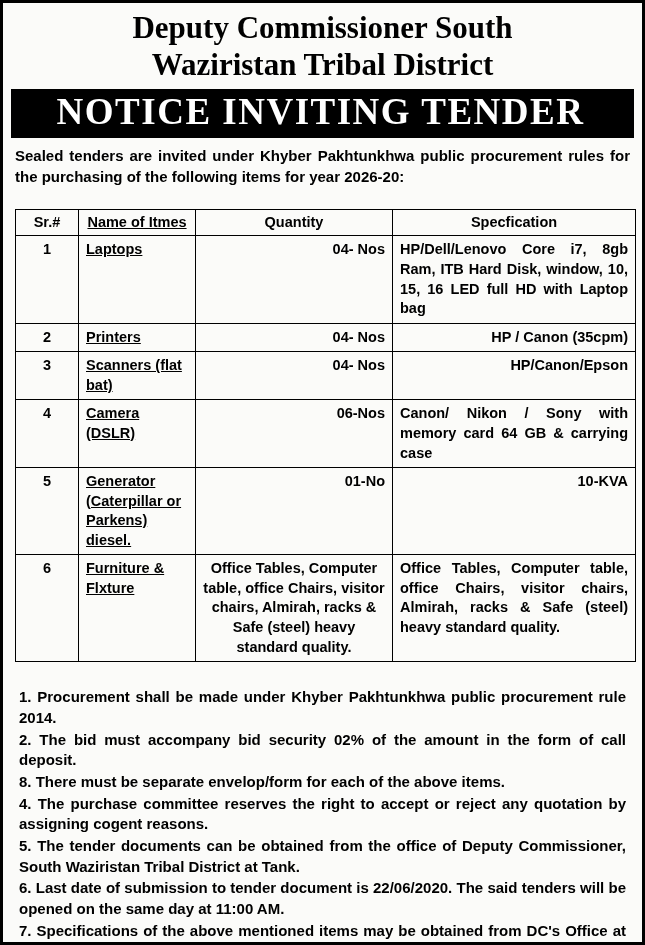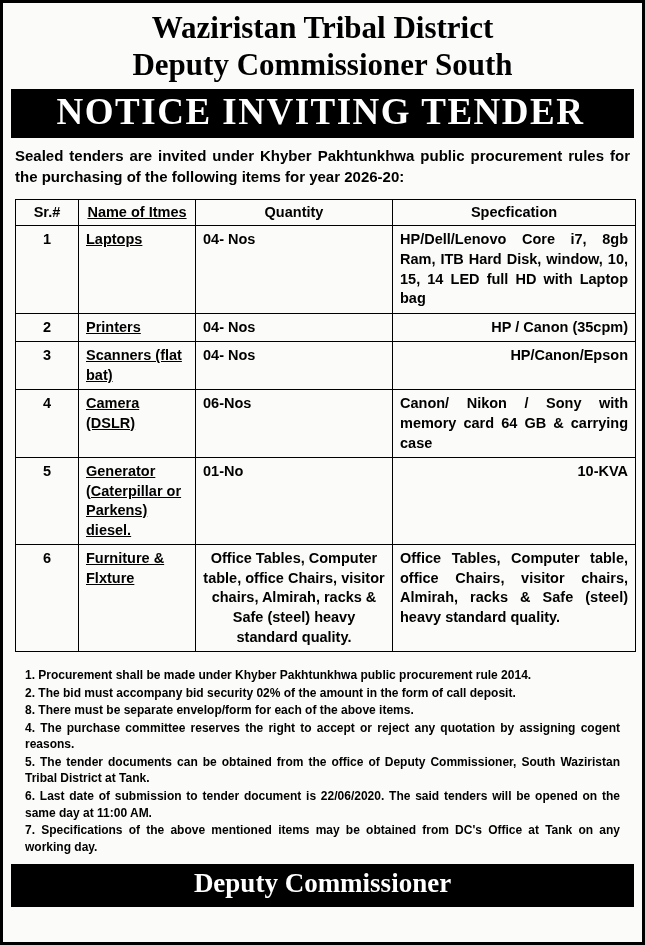--- a/index.html
+++ b/index.html
@@ -18,73 +18,73 @@
     margin:2px 8px 6px 8px;background:#000;color:#fff;
     font-family:"Liberation Serif",serif;font-weight:bold;
     font-size:37px;letter-spacing:1.5px;text-align:center;
     padding:1px 4px 5px 0;
   }
   .intro{
     margin:2px 12px 4px 12px;font-size:15px;font-weight:bold;
     text-align:justify;line-height:1.35;
   }
   table.tender{
-    border-collapse:collapse;margin:8px 12px;width:621px;
+    border-collapse:collapse;margin:18px 12px;width:621px;
     font-size:14.5px;font-weight:bold;padding-left:36px;
   }
   table.tender th, table.tender td{
     border:1.6px solid #000;padding:4px 7px;vertical-align:top;line-height:1.35;
   }
   table.tender th{text-align:center;vertical-align:middle;padding:3px 4px;}
   .col-sr{width:48px;text-align:center;}
   .col-name{width:102px;text-align:left;text-decoration:underline;}
-  .col-qty{width:182px;text-align:left;}
+  .col-qty{width:182px;text-align:right;}
   .col-spec{text-align:right;}
   td.just{text-align:justify;}
   td.qty-long{text-align:center;}
   .notes{margin:6px 12px 4px 12px;}
   .notes p{
-    margin:1px 10px;font-size:12px;font-weight:bold;
+    margin:1px 4px;font-size:15px;font-weight:bold;
     text-align:justify;line-height:1.38;
   }
   .footer-banner{
     margin:4px 8px 2px 8px;background:#000;color:#fff;
     font-family:"Liberation Serif",serif;font-weight:bold;
     font-size:27px;line-height:1.25;text-align:center;padding:3px 0 6px 0;
   }
 </style>
 </head>
 <body>
 
 <div class="page">
 
   <div class="title">
+    <div>Deputy Commissioner South</div>
     <div>Waziristan Tribal District</div>
-    <div>Deputy Commissioner South</div>
   </div>
 
   <div class="banner">NOTICE INVITING TENDER</div>
 
   <div class="intro">Sealed tenders are invited under Khyber Pakhtunkhwa public procurement rules for the purchasing of the following items for year 2026-20:</div>
 
   <table class="tender">
     <thead>
       <tr>
         <th class="col-sr">Sr.#</th>
         <th class="col-name">Name of Itmes</th>
         <th class="col-qty">Quantity</th>
         <th class="col-spec">Specfication</th>
       </tr>
     </thead>
     <tbody>
       <tr>
         <td class="col-sr">1</td>
         <td class="col-name">Laptops</td>
         <td class="col-qty">04- Nos</td>
-        <td class="col-spec just">HP/Dell/Lenovo Core i7, 8gb Ram, ITB Hard Disk, window, 10, 15, 14 LED full HD with Laptop bag</td>
+        <td class="col-spec just">HP/Dell/Lenovo Core i7, 8gb Ram, ITB Hard Disk, window, 10, 15, 16 LED full HD with Laptop bag</td>
       </tr>
       <tr>
         <td class="col-sr">2</td>
         <td class="col-name">Printers</td>
         <td class="col-qty">04- Nos</td>
         <td class="col-spec">HP / Canon (35cpm)</td>
       </tr>
       <tr>
         <td class="col-sr">3</td>
         <td class="col-name">Scanners (flat bat)</td>

